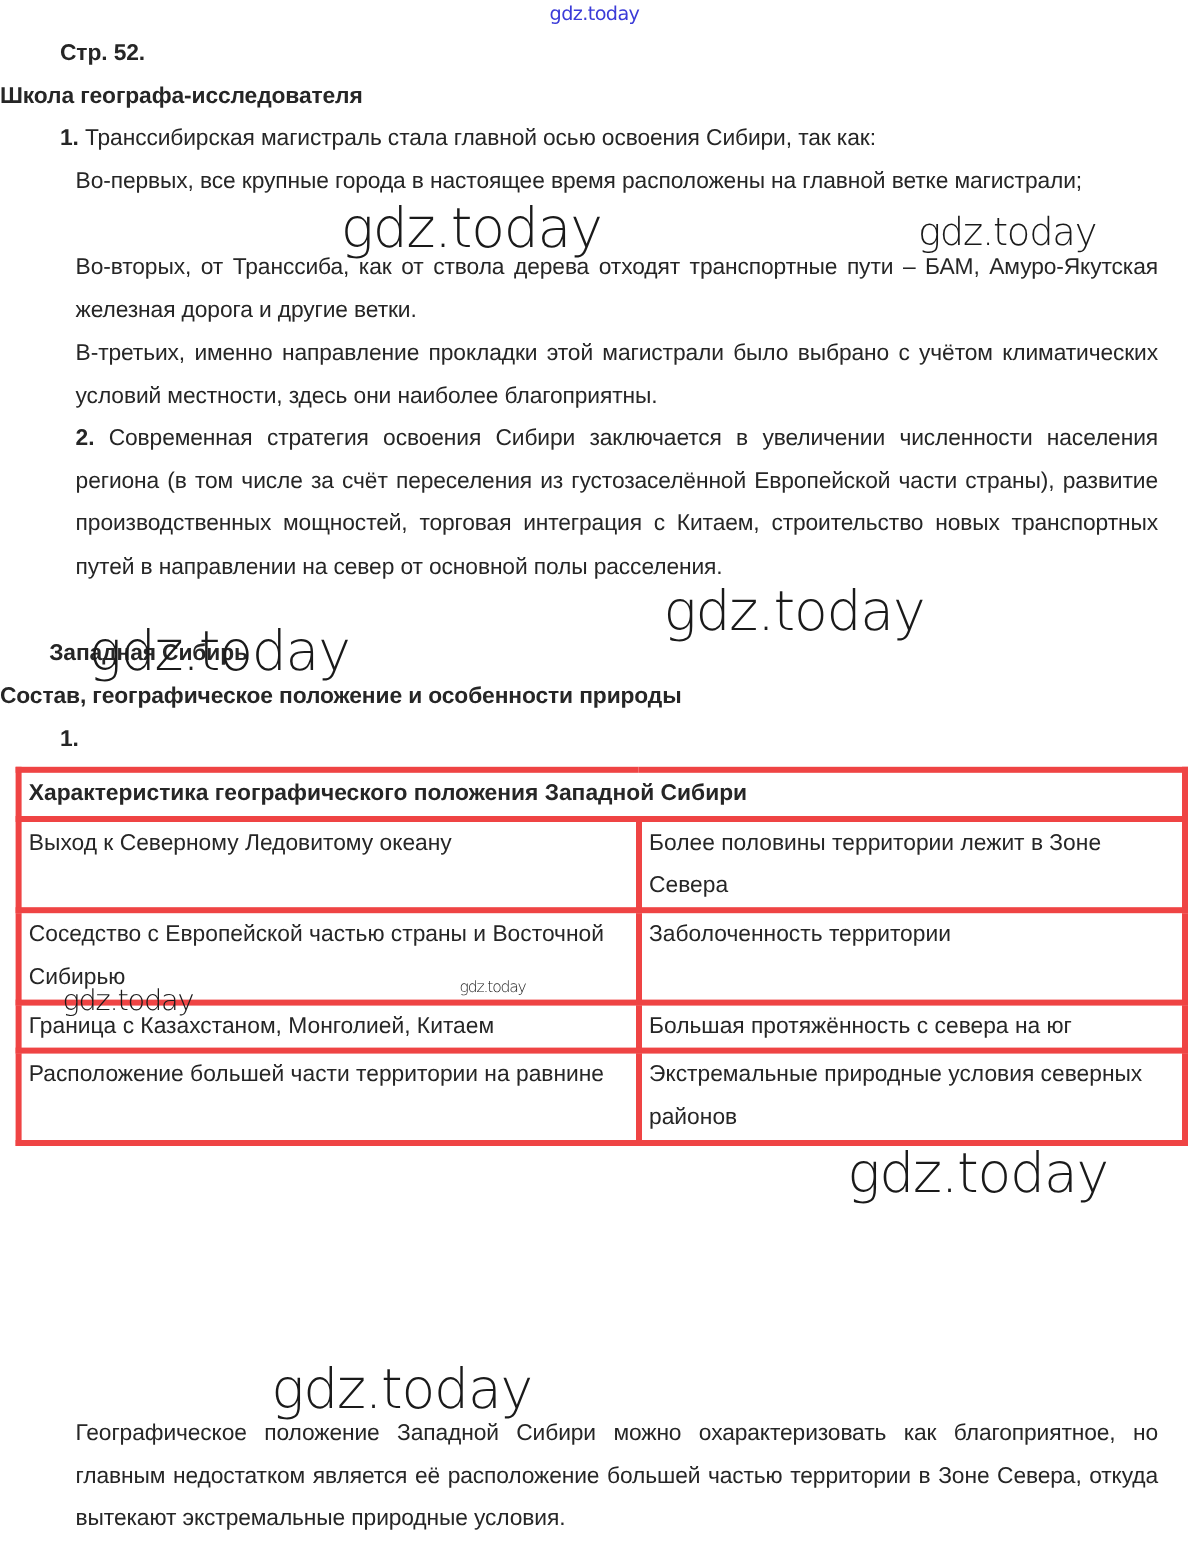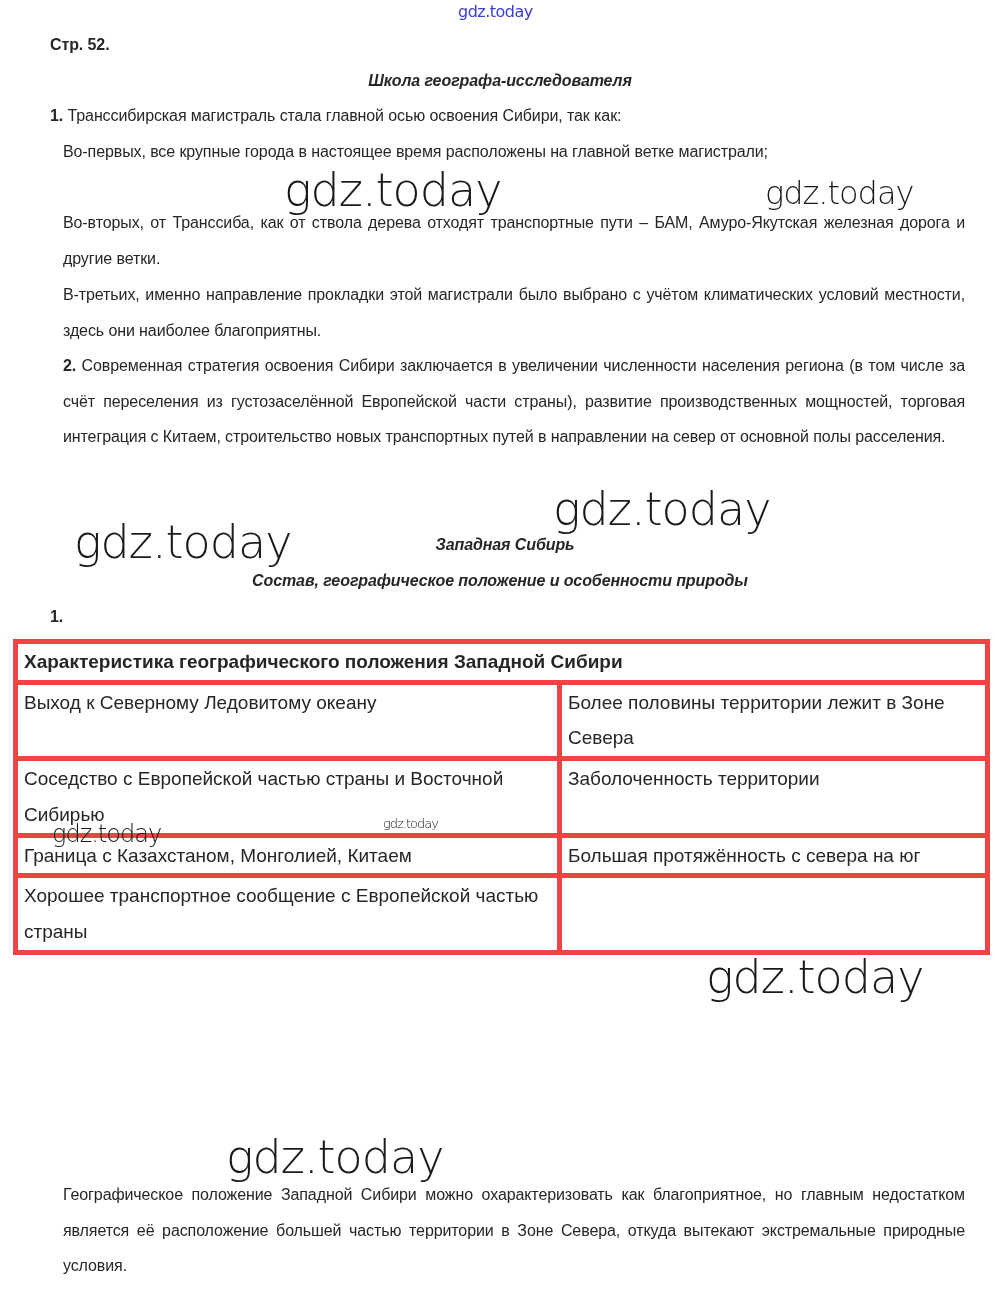--- a/index.html
+++ b/index.html
@@ -1,20 +1,20 @@
 <!DOCTYPE html>
 <html><head>
 <meta charset="utf-8">
 <style>
   html, body { margin: 0; padding: 0; background: #ffffff; }
   body { width: 1000px; height: 1290px; position: relative; overflow: hidden; font-family: "Liberation Sans", sans-serif; color: #262626; }
   .abs { position: absolute; }
-  .txt { font-size: 16px; line-height: 35.7px; letter-spacing: -0.1px; }
+  .txt { font-size: 19px; line-height: 35.7px; letter-spacing: -0.1px; }
   .bold { font-weight: bold; }
-  .center { text-align: center; font-style: italic; }
+  .center { text-align: left; }
   .justify { text-align: justify; text-align-last: left; margin-left: 13px; }
   .wm-top { left: 458px; top: 2px; font-size: 16px; color: #3b3bd8; font-family: "DejaVu Sans", sans-serif; letter-spacing: -0.5px; }
   .wm { font-family: "DejaVu Sans", sans-serif; color: #1a1a1a; font-weight: 200; letter-spacing: -1px; }
   .wm-big { font-size: 46px; }
   .wm-med { font-size: 32px; }
   .wm-sm { font-size: 24px; }
   .wm-xs { font-size: 13px; }
   table { border-collapse: collapse; position: absolute; left: 13px; top: 639px; width: 977px; font-size: 19px; }
   td { border: 5px solid #ef4444; text-align: left; vertical-align: top; padding: 0 6px; line-height: 35.7px; }
   td.half { width: 50%; }
@@ -56,22 +56,22 @@
   </tr>
   <tr style="height:72px;">
     <td>Соседство с Европейской частью страны и Восточной Сибирью</td>
     <td>Заболоченность территории</td>
   </tr>
   <tr>
     <td>Граница с Казахстаном, Монголией, Китаем</td>
     <td>Большая протяжённость с севера на юг</td>
   </tr>
   <tr>
-    <td>Хорошее транспортное сообщение с Европейской частью страны</td>
-    <td></td>
+    <td>Расположение большей части территории на равнине</td>
+    <td>Экстремальные природные условия северных районов</td>
   </tr>
 </tbody>
   </table>
 
 <div class="abs txt justify" style="left:50px; top:1177px; width:902px;">Географическое положение Западной Сибири можно охарактеризовать как благоприятное, но главным недостатком является её расположение большей частью территории в Зоне Севера, откуда вытекают экстремальные природные условия.</div>
 
 <div class="abs wm wm-big" style="left:284px; top:163px;">gdz.today</div>
 <div class="abs wm wm-med" style="left:765px; top:174px;">gdz.today</div>
 <div class="abs wm wm-big" style="left:553px; top:482px;">gdz.today</div>
 <div class="abs wm wm-big" style="left:74px; top:515px;">gdz.today</div>

